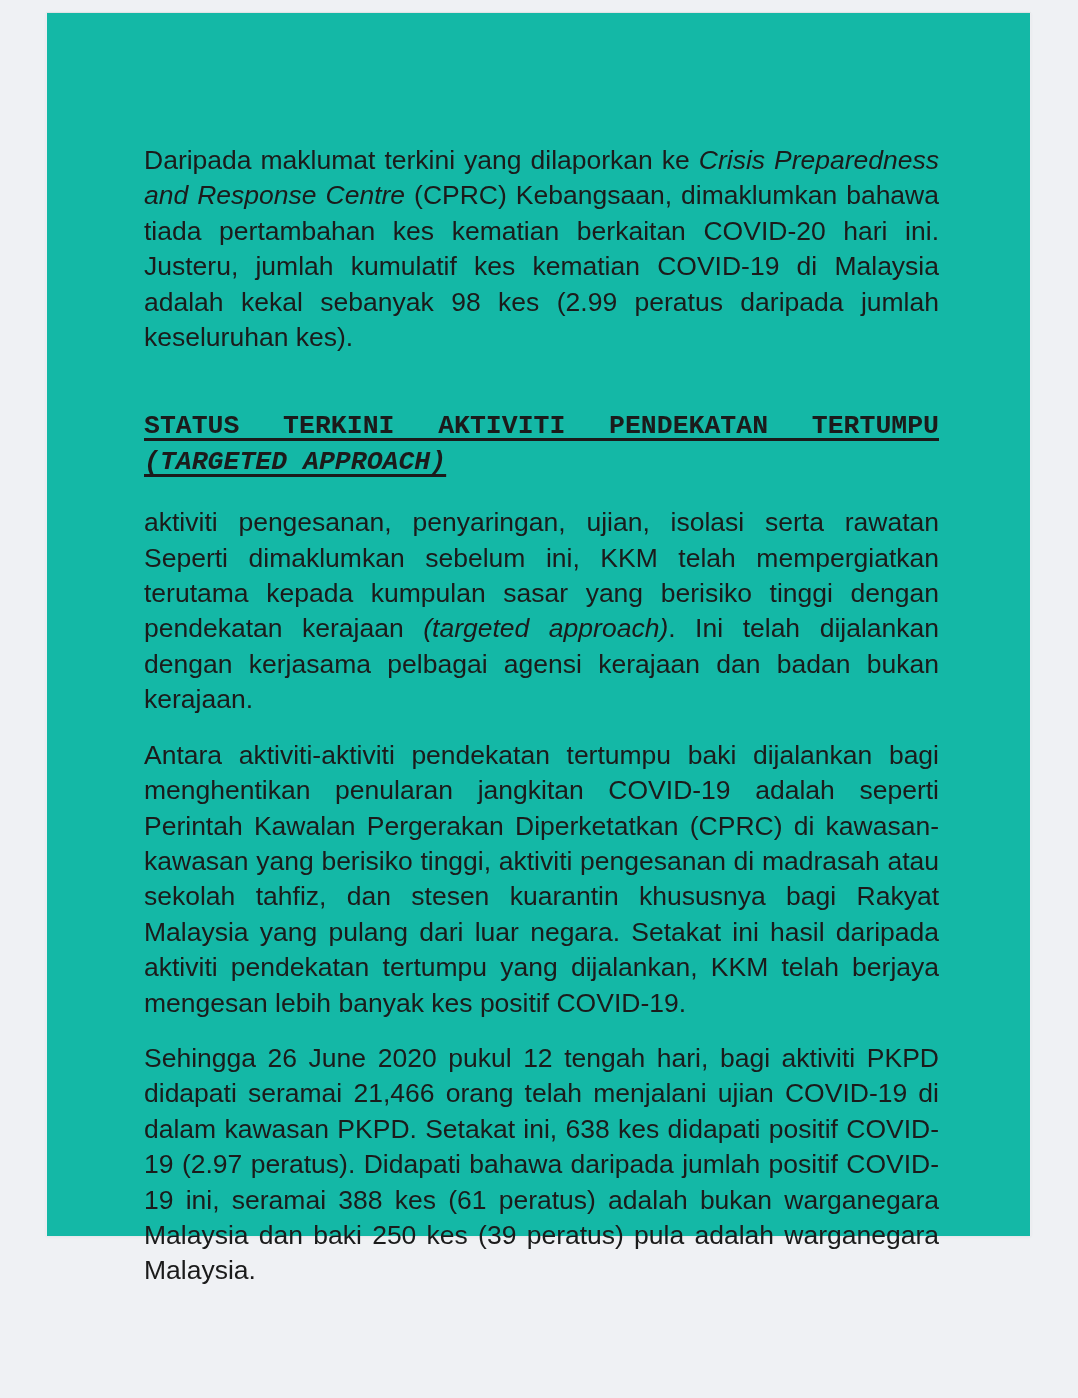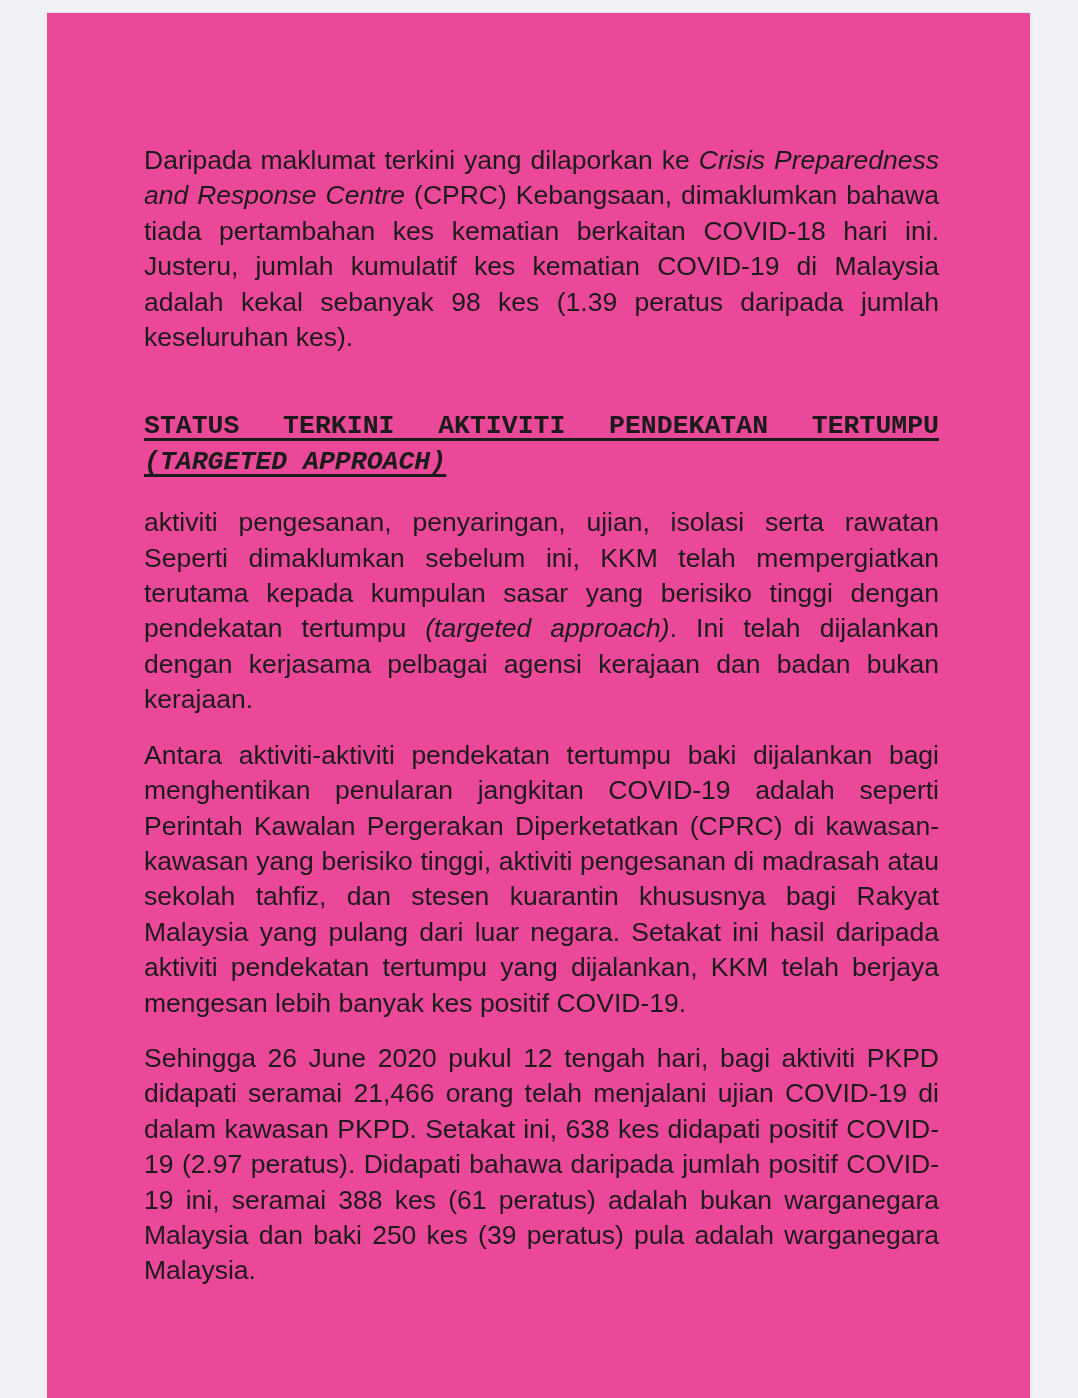--- a/index.html
+++ b/index.html
@@ -15,22 +15,22 @@
     position: relative;
     width: 1078px;
     height: 1398px;
     background: #eff1f4;
   }
   .paper {
     position: absolute;
     left: 46px;
     top: 12px;
     width: 985px;
-    height: 1386px;
-    background: #ec4899;
+    height: 1224px;
+    background: #14b8a6;
     border-top: 1px solid #e0e2e5;
     border-left: 1px solid #eceef1;
     border-right: 1px solid #eceef1;
     box-shadow: 0 1px 3px rgba(0,0,0,0.05);
     box-sizing: border-box;
   }
   .content {
     padding: 130px 91px 0 97px;
     color: #1b1b1b;
     font-size: 26.5px;
@@ -58,34 +58,34 @@
 </style>
 </head>
 <body>
 
 <div class="viewer">
   <div class="paper">
     <div class="content">
         <div class="block para">
           <div class="line"><span>Daripada maklumat terkini yang dilaporkan ke </span><span class="i">Crisis Preparedness</span></div>
           <div class="line"><span class="i">and Response Centre</span><span> (CPRC) Kebangsaan, dimaklumkan bahawa</span></div>
-          <div class="line"><span>tiada pertambahan kes kematian berkaitan COVID-18 hari ini.</span></div>
+          <div class="line"><span>tiada pertambahan kes kematian berkaitan COVID-20 hari ini.</span></div>
           <div class="line"><span>Justeru, jumlah kumulatif kes kematian COVID-19 di Malaysia</span></div>
-          <div class="line"><span>adalah kekal sebanyak </span><span class="b">98 kes</span><span> (1.39 peratus daripada jumlah</span></div>
+          <div class="line"><span>adalah kekal sebanyak </span><span class="b">98 kes</span><span> (2.99 peratus daripada jumlah</span></div>
           <div class="line last"><span>keseluruhan kes).</span></div>
         </div>
         <div class="block heading">
           <div class="line"><span>STATUS TERKINI AKTIVITI PENDEKATAN TERTUMPU</span></div>
           <div class="line last"><span class="i">(TARGETED APPROACH)</span></div>
         </div>
         <div class="block para">
           <div class="line"><span>aktiviti pengesanan, penyaringan, ujian, isolasi serta rawatan</span></div>
           <div class="line"><span>Seperti dimaklumkan sebelum ini, KKM telah mempergiatkan</span></div>
           <div class="line"><span>terutama kepada kumpulan sasar yang berisiko tinggi dengan</span></div>
-          <div class="line"><span>pendekatan tertumpu </span><span class="i">(targeted approach)</span><span>. Ini telah dijalankan</span></div>
+          <div class="line"><span>pendekatan kerajaan </span><span class="i">(targeted approach)</span><span>. Ini telah dijalankan</span></div>
           <div class="line"><span>dengan kerjasama pelbagai agensi kerajaan dan badan bukan</span></div>
           <div class="line last"><span>kerajaan.</span></div>
         </div>
         <div class="block para">
           <div class="line"><span>Antara aktiviti-aktiviti pendekatan tertumpu baki dijalankan bagi</span></div>
           <div class="line"><span>menghentikan penularan jangkitan COVID-19 adalah seperti</span></div>
           <div class="line"><span>Perintah Kawalan Pergerakan Diperketatkan (CPRC) di kawasan-</span></div>
           <div class="line"><span>kawasan yang berisiko tinggi, aktiviti pengesanan di madrasah atau</span></div>
           <div class="line"><span>sekolah tahfiz, dan stesen kuarantin khususnya bagi Rakyat</span></div>
           <div class="line"><span>Malaysia yang pulang dari luar negara. Setakat ini hasil daripada</span></div>

